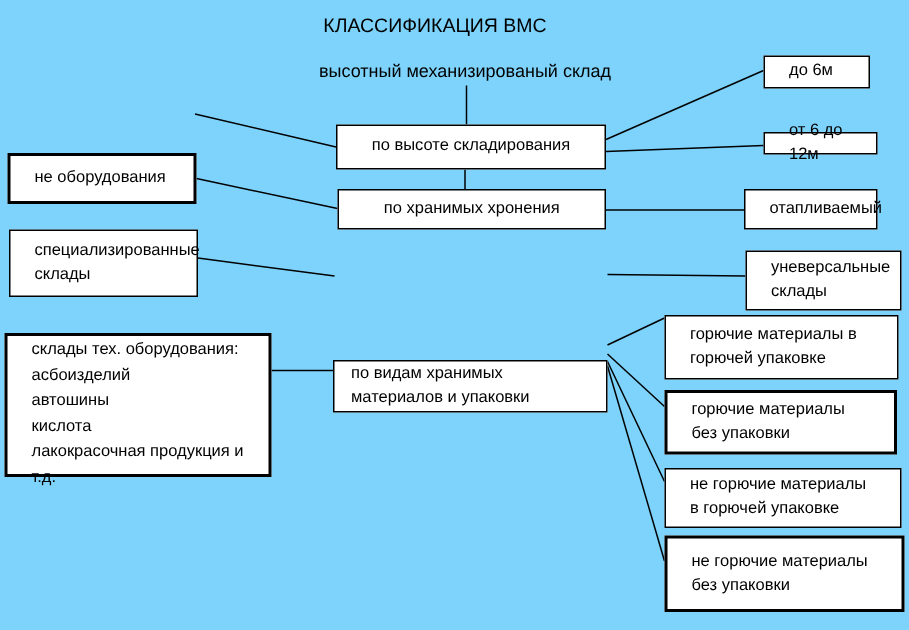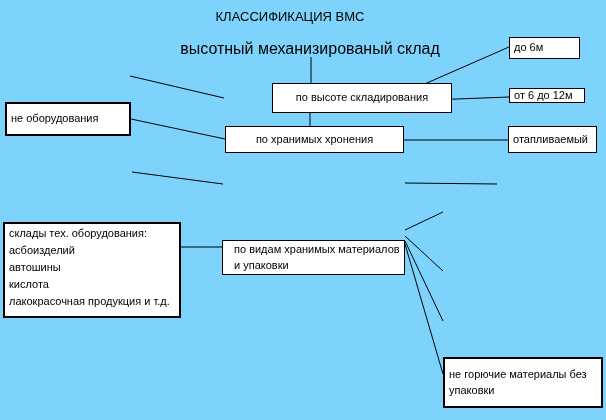--- a/index.html
+++ b/index.html
@@ -19,33 +19,33 @@
   }
   .heading {
     position: absolute;
     text-align: center;
     font-size: 13px;
     color: #000000;
   }
   .subheading {
     position: absolute;
     text-align: center;
-    font-size: 16px;
+    font-size: 12px;
     color: #000000;
   }
   .box {
     position: absolute;
     box-sizing: border-box;
     border: 1px solid #000000;
     background: #ffffff;
     font-size: 11px;
     line-height: 1.45;
     display: flex;
     align-items: center;
-    padding: 1px 4px;
+    padding: 1px 16px;
     color: #000000;
   }
   .center { justify-content: center; text-align: center; }
   .indent { padding-left: 11px; }
   .thick { border-width: 2px; }
   .top { align-items: flex-start; }
   .pre { white-space: pre-line; line-height: 1.55; }
   svg line { stroke: #000000; stroke-width: 1; }
 </style>
 </head>
@@ -67,42 +67,47 @@
     <line x1="405" y1="230" x2="443" y2="212"></line>
     <line x1="405" y1="236" x2="443" y2="271"></line>
     <line x1="405" y1="241" x2="443" y2="321"></line>
     <line x1="405" y1="244" x2="443" y2="374"></line>
   </svg>
 
   <div class="heading" style="left:140px; top:9px; width:300px;">КЛАССИФИКАЦИЯ ВМС</div>
 
   <div class="subheading" style="left:160px; top:40px; width:300px;">высотный механизированый склад</div>
 
-  <div class="box center" style="left:224px; top:83px; width:180px; height:30px;margin-left:48px;">по высоте складирования</div>
+  <div class="box center" style="left:224px; top:83px; width:180px; height:30px;">по высоте складирования</div>
 
   <div class="box center" style="left:225px; top:126px; width:179px; height:27px;">по хранимых хронения</div>
 
 
   <div class="box indent" style="left:222px; top:240px; width:183px; height:35px;">по видам хранимых материалов и упаковки</div>
 
 
   <div class="box thick" style="left:5px; top:102px; width:126px; height:34px;">не оборудования</div>
 
+  <div class="box" style="left:6px; top:153px; width:126px; height:45px;">специализированные склады</div>
 
   <div class="box thick top pre" style="left:3px; top:222px; width:178px; height:96px;">склады тех. оборудования:
 асбоизделий
 автошины
 кислота
 лакокрасочная продукция и т.д.</div>
 
   <div class="box" style="left:509px; top:37px; width:71px; height:22px;">до 6м</div>
 
   <div class="box" style="left:509px; top:88px; width:76px; height:15px;">от 6 до 12м</div>
 
-  <div class="box" style="left:508px; top:126px; width:89px; height:27px;">отапливаемый</div>
+  <div class="box" style="left:496px; top:126px; width:89px; height:27px;">отапливаемый</div>
 
+  <div class="box" style="left:497px; top:167px; width:104px; height:40px;">уневерсальные склады</div>
 
+  <div class="box" style="left:443px; top:210px; width:156px; height:43px;">горючие материалы в горючей упаковке</div>
 
+  <div class="box thick" style="left:443px; top:260px; width:155px; height:43px;">горючие материалы без упаковки</div>
 
+  <div class="box" style="left:443px; top:312px; width:158px; height:40px;">не горючие материалы в горючей упаковке</div>
 
   <div class="box thick" style="left:443px; top:357px; width:160px; height:51px;">не горючие материалы без упаковки</div>
 
 </div>
 
 </body></html>

